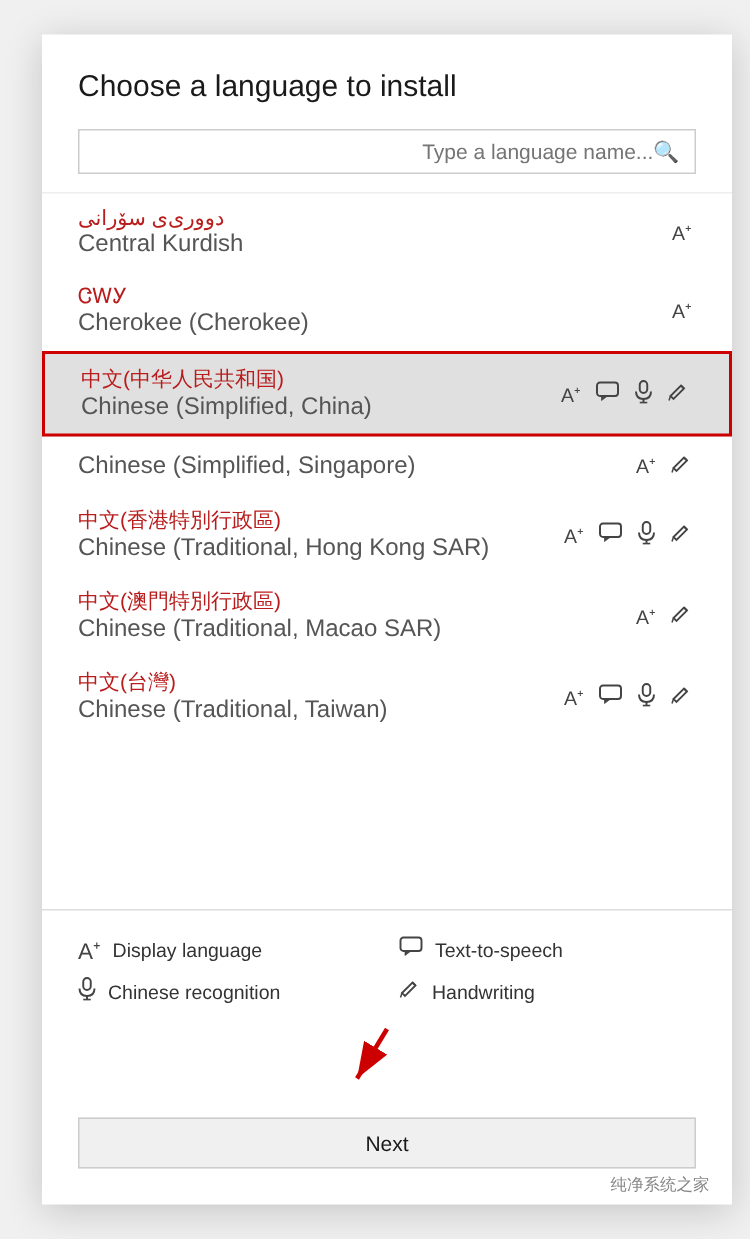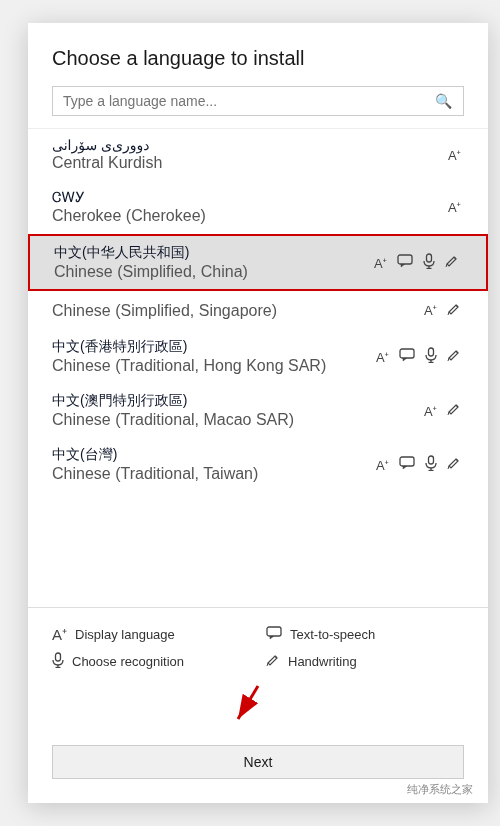--- a/index.html
+++ b/index.html
@@ -35,20 +35,21 @@
       border: 1px solid #ccc;
       padding: 6px 10px;
     }
     .search-bar input {
       border: none;
       outline: none;
       flex: 1;
       font-size: 14px;
       color: #c2410c;
       background: transparent;
+      text-align: right;
     }
     .search-icon {
       color: #555;
       font-size: 14px;
     }
     .lang-list {
       flex: 1;
       overflow-y: auto;
       border-top: 1px solid #eee;
     }
@@ -61,21 +62,21 @@
     }
     .lang-item.selected {
       background: #e0e0e0;
       border: 2px solid #cc0000;
     }
     .lang-text {
       flex: 1;
     }
     .lang-name {
       font-size: 14px;
-      color: #0f172a;
+      color: #b91c1c;
       font-weight: 400;
     }
     .lang-sub {
       font-size: 16px;
       color: #555;
       margin-top: 1px;
     }
     .lang-icons {
       display: flex;
       gap: 4px;
@@ -283,21 +284,21 @@
           </svg></span>
         <span>Text-to-speech</span>
       </div>
       <div class="legend-item">
         <span class="legend-icon"><svg width="12" height="16" viewBox="0 0 12 16">
             <rect x="3.5" y="1" width="5" height="8" rx="2.5" fill="none" stroke="#444" stroke-width="1.3"></rect>
             <path d="M1 8 Q1 13 6 13 Q11 13 11 8" fill="none" stroke="#444" stroke-width="1.3"></path>
             <line x1="6" y1="13" x2="6" y2="15.5" stroke="#444" stroke-width="1.3"></line>
             <line x1="3.5" y1="15.5" x2="8.5" y2="15.5" stroke="#444" stroke-width="1.3"></line>
           </svg></span>
-        <span>Choose recognition</span>
+        <span>Chinese recognition</span>
       </div>
       <div class="legend-item">
         <span class="legend-icon"><svg width="14" height="14" viewBox="0 0 14 14">
             <path d="M2 10 L9 3 L11 5 L4 12 Z" fill="none" stroke="#444" stroke-width="1.2"></path>
             <line x1="9" y1="3" x2="11" y2="5" stroke="#444" stroke-width="1.2"></line>
             <line x1="2" y1="10" x2="1" y2="13" stroke="#444" stroke-width="1"></line>
           </svg></span>
         <span>Handwriting</span>
       </div>
     </div>

